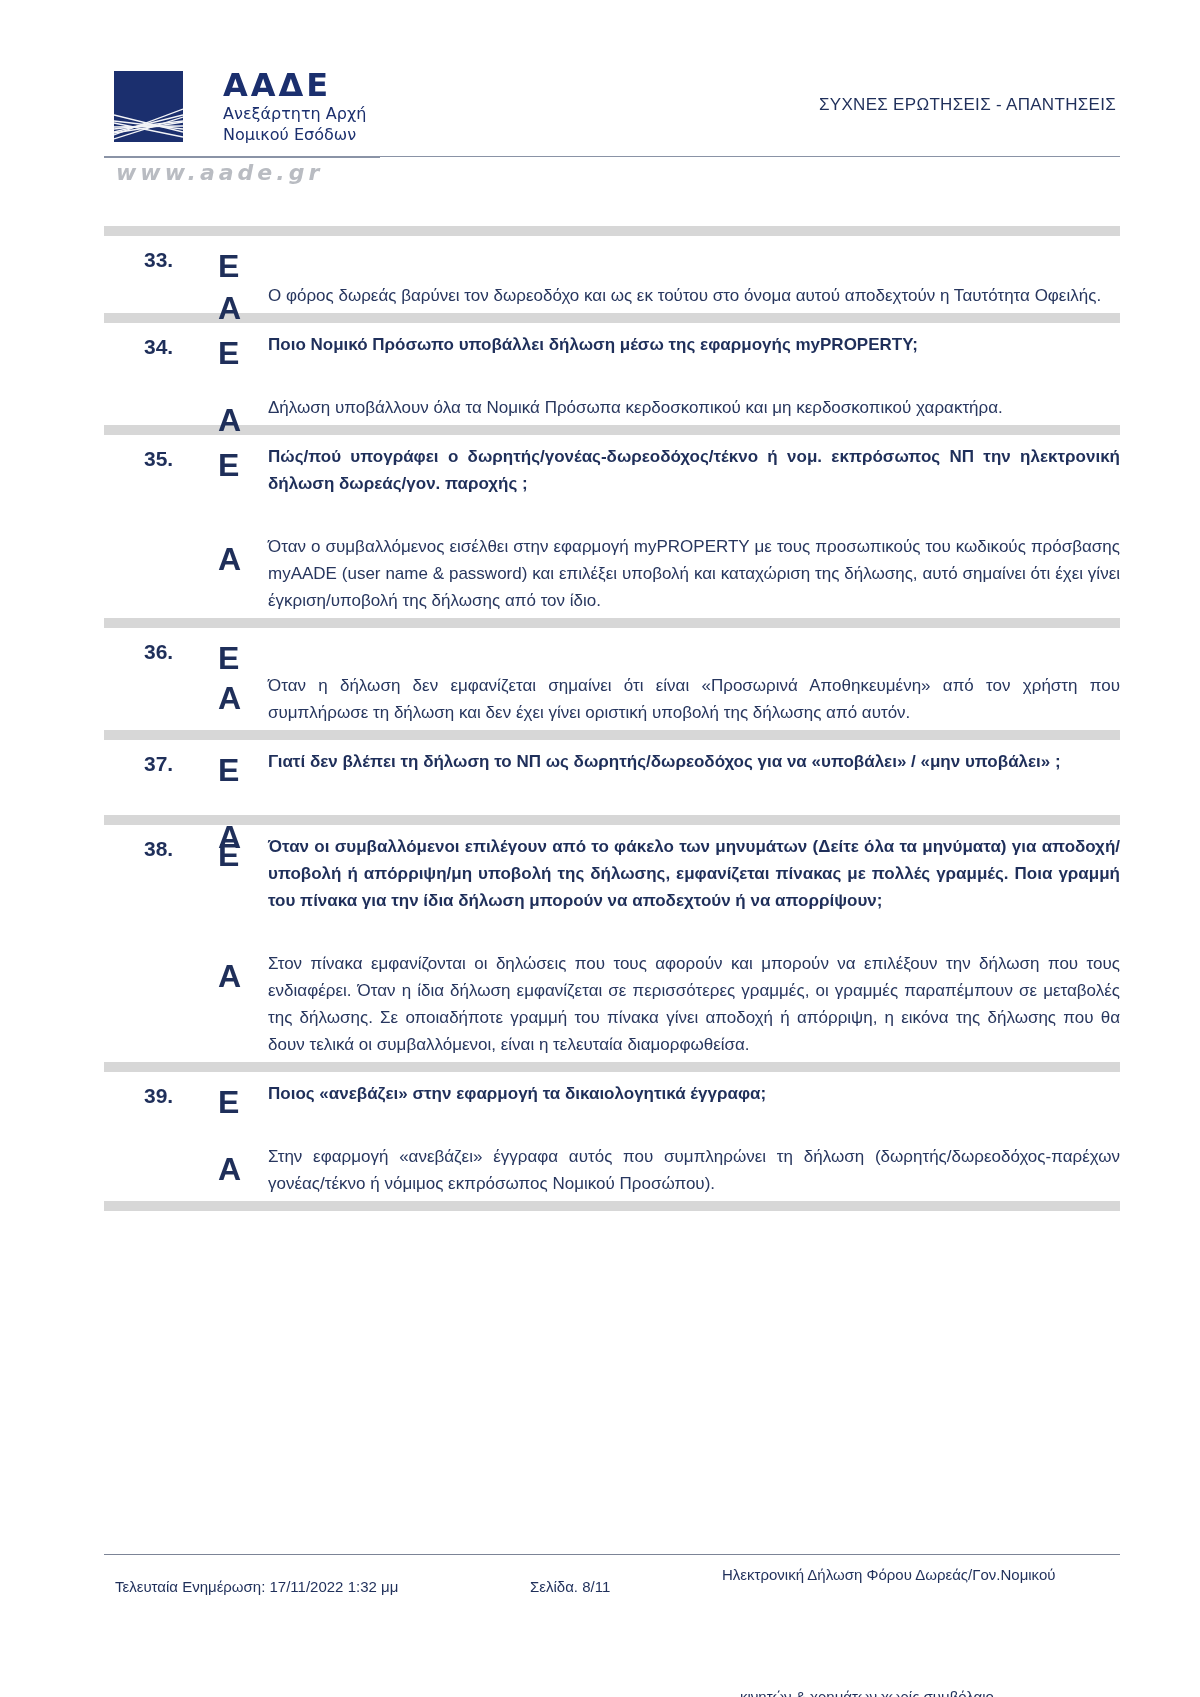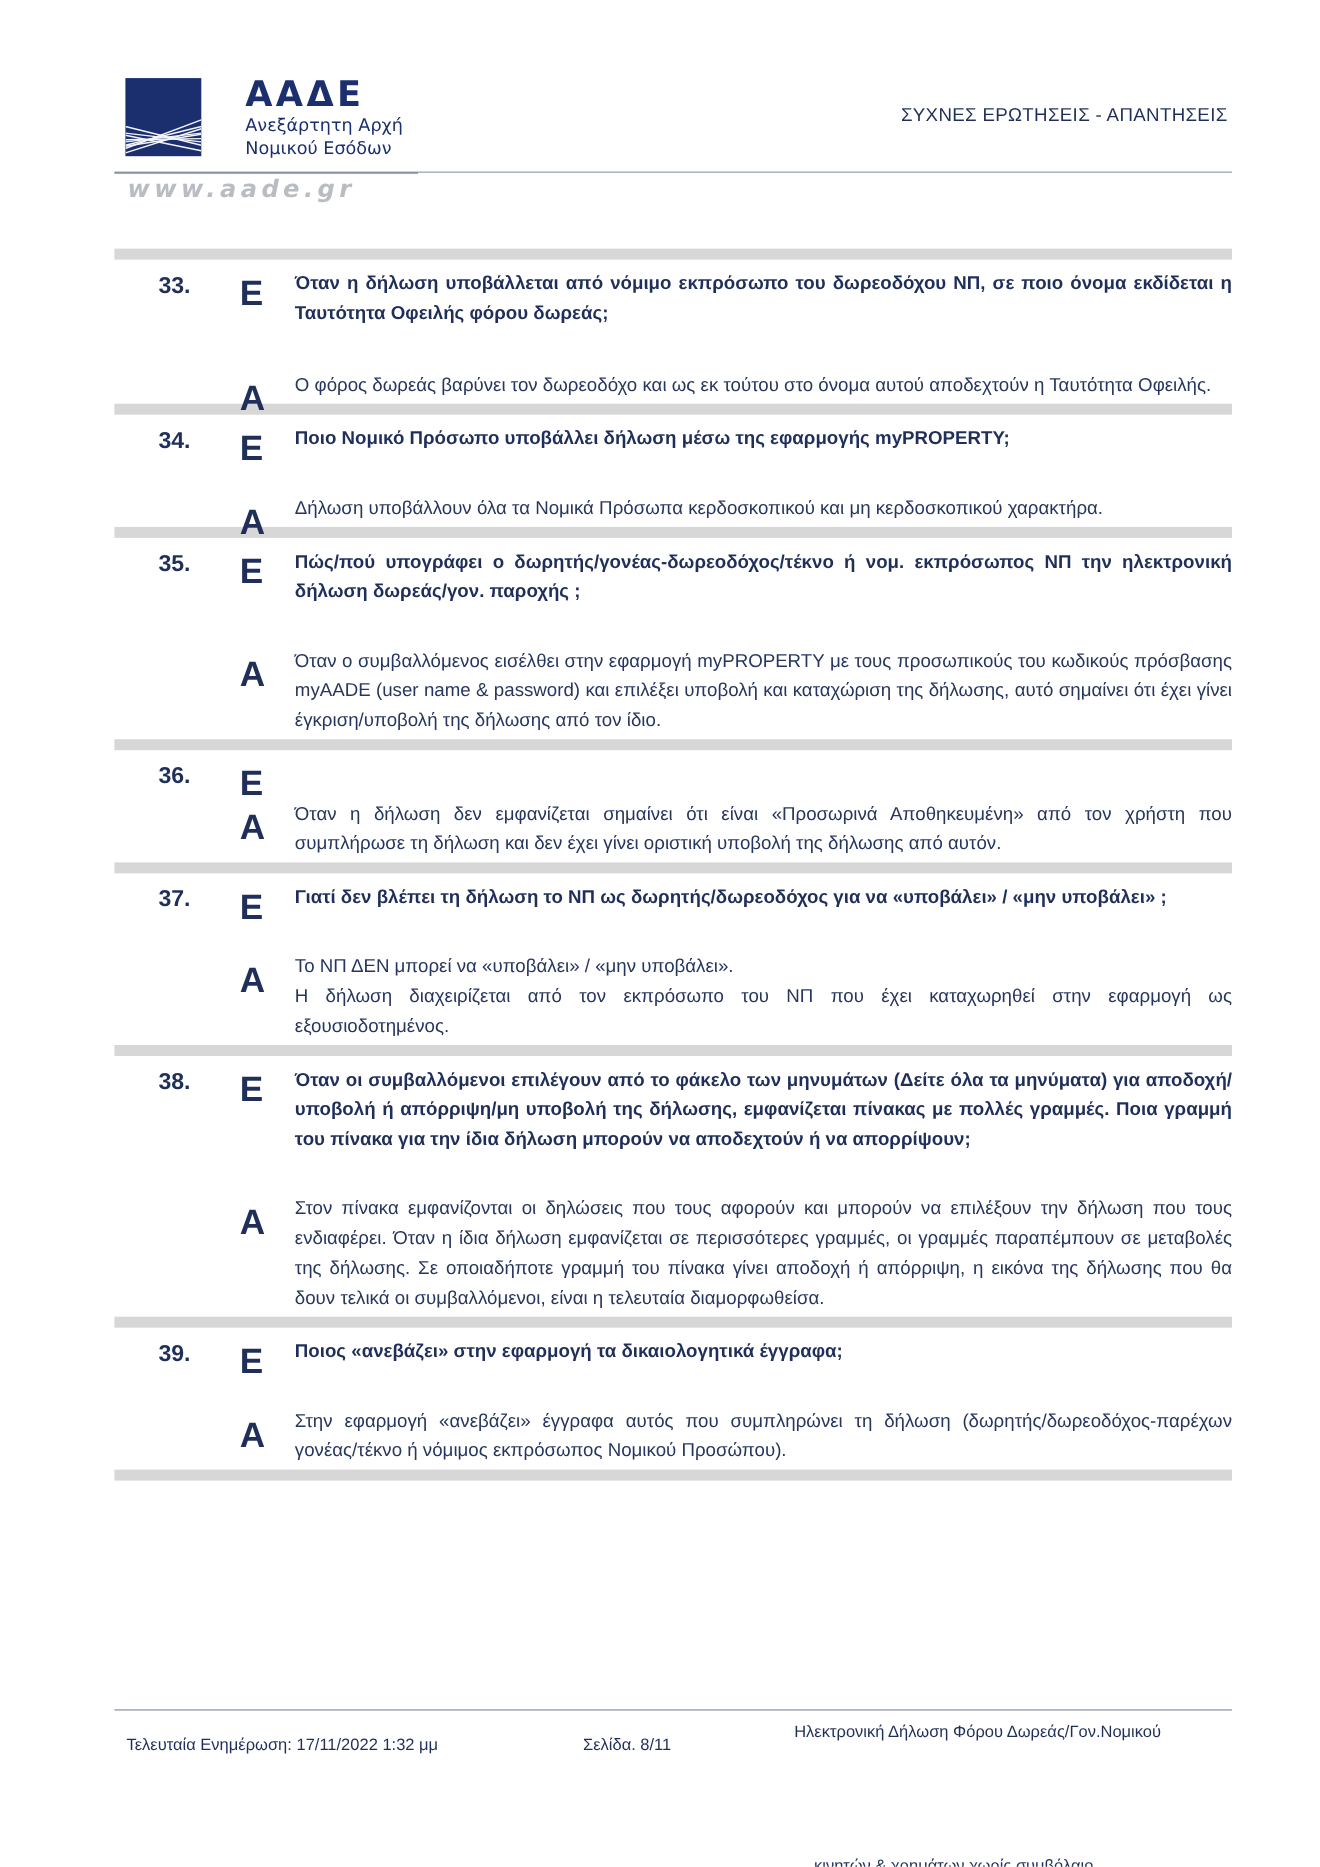--- a/index.html
+++ b/index.html
@@ -66,21 +66,20 @@
 <div class="header-rule-right"></div>
 <div class="website">www.aade.gr</div>
 <div class="doc-title">ΣΥΧΝΕΣ ΕΡΩΤΗΣΕΙΣ - ΑΠΑΝΤΗΣΕΙΣ</div>
 
 <div class="faq" id="faq">
     <div class="bar"></div>
     <div class="item">
       <div class="q-row">
         <span class="num">33.</span>
         <span class="letter">Ε</span>
-        <div class="q-text">Όταν η δήλωση υποβάλλεται από νόμιμο εκπρόσωπο του δωρεοδόχου ΝΠ, σε ποιο όνομα εκδίδεται η Ταυτότητα Οφειλής φόρου δωρεάς;</div>
       </div>
       <div class="a-row" style="margin-top: 38px;">
         <span class="letter">Α</span>
         <div class="a-text">
           <div>Ο φόρος δωρεάς βαρύνει τον δωρεοδόχο και ως εκ τούτου στο όνομα αυτού αποδεχτούν η Ταυτότητα Οφειλής.</div>
         </div>
       </div>
       <div style="height: 4px;"></div>
     </div>
     <div class="bar"></div>
@@ -129,24 +128,20 @@
     </div>
     <div class="bar"></div>
     <div class="item">
       <div class="q-row">
         <span class="num">37.</span>
         <span class="letter">Ε</span>
         <div class="q-text">Γιατί δεν βλέπει τη δήλωση το ΝΠ ως δωρητής/δωρεοδόχος για να «υποβάλει» / «μην υποβάλει» ;</div>
       </div>
       <div class="a-row" style="margin-top: 36px;">
         <span class="letter">Α</span>
-        <div class="a-text">
-          <div>Το ΝΠ ΔΕΝ μπορεί να «υποβάλει» / «μην υποβάλει».</div>
-          <div>Η δήλωση διαχειρίζεται από τον εκπρόσωπο του ΝΠ που έχει καταχωρηθεί στην εφαρμογή ως εξουσιοδοτημένος.</div>
-        </div>
       </div>
       <div style="height: 4px;"></div>
     </div>
     <div class="bar"></div>
     <div class="item">
       <div class="q-row">
         <span class="num">38.</span>
         <span class="letter">Ε</span>
         <div class="q-text">Όταν οι συμβαλλόμενοι επιλέγουν από το φάκελο των μηνυμάτων (Δείτε όλα τα μηνύματα) για αποδοχή/υποβολή ή απόρριψη/μη υποβολή της δήλωσης, εμφανίζεται πίνακας με πολλές γραμμές. Ποια γραμμή του πίνακα για την ίδια δήλωση μπορούν να αποδεχτούν ή να απορρίψουν;</div>
       </div>

